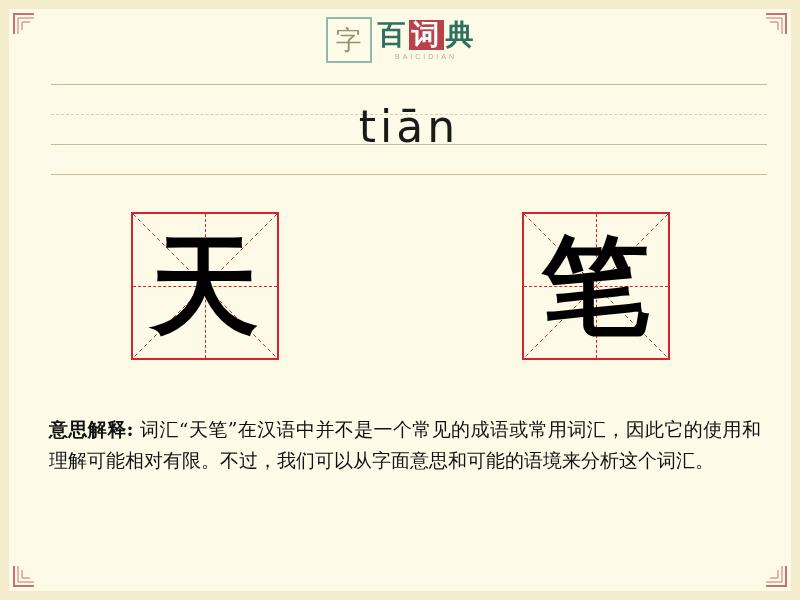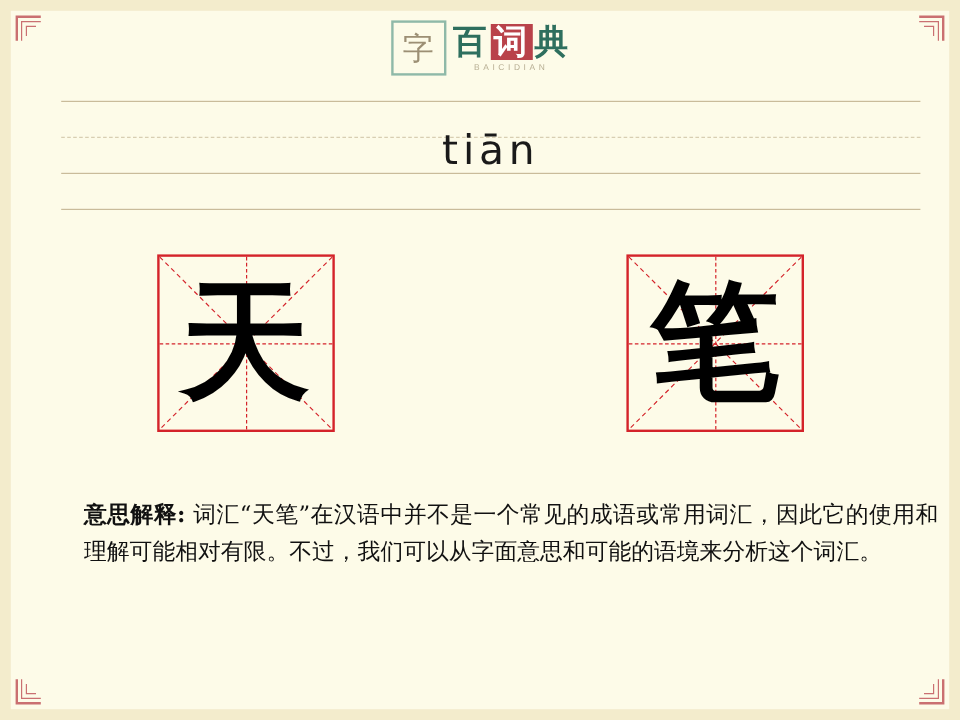--- a/index.html
+++ b/index.html
@@ -127,21 +127,21 @@
     width: 100%;
     height: 90px;
     display: flex;
   }
   .pinyin-cell {
     flex: 1;
     display: flex;
     align-items: center;
     justify-content: center;
     font-family: "DejaVu Sans", sans-serif;
-    font-size: 34px;
+    font-size: 44px;
     letter-spacing: 4px;
     color: #1a1a1a;
     padding-bottom: 6px;
     box-sizing: border-box;
   }
 
   
   .chars {
     position: absolute;
     top: 203px;
@@ -195,21 +195,21 @@
     font-size: 108px;
     line-height: 1;
     color: #000;
     font-weight: bold;
   }
 
   
   .explain {
     position: absolute;
     top: 405px;
-    left: 61px;
+    left: 40px;
     width: 712px;
     font-size: 19px;
     line-height: 1.65;
     color: #111;
     font-family: "DejaVu Serif", serif;
     text-align: justify;
   }
   .explain .label {
     font-weight: bold;
   }

